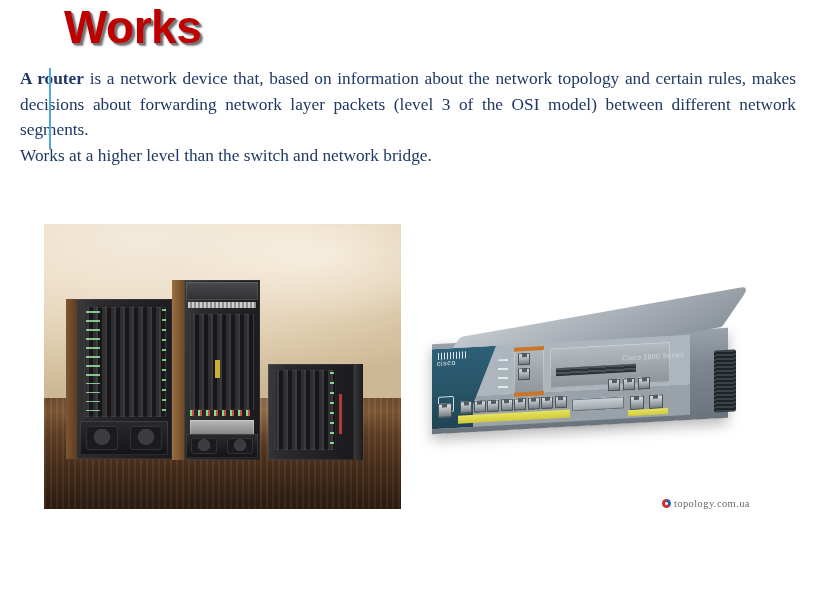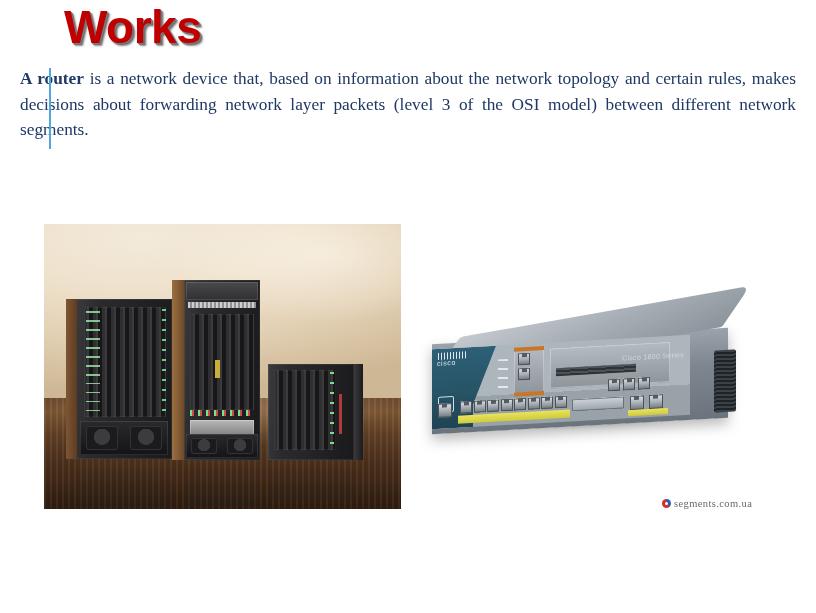--- a/index.html
+++ b/index.html
@@ -338,20 +338,21 @@
 </style>
 </head>
 <body>
 
 <div id="slide">
 
   <div id="slide-title">Works</div>
 
   <div id="body-text">
     <p id="para-1"><span class="bold-lead">A router</span><span> is a network device that, based on information about the network topology and certain rules, makes decisions about forwarding network layer packets (level 3 of the OSI model) between different network segments.</span></p>
+    <p id="para-2">Works at a higher level than the switch and network bridge.</p>
   </div>
 
   <div id="text-caret"></div>
 
   <div id="photo-chassis">
     <div class="wall"></div>
     <div class="table-top"></div>
 
     <div class="chassis" style="left:32px;top:75px;width:96px;height:160px;">
       <div class="side" style="left:-10px;background:linear-gradient(90deg,#7d5733,#5d3c21);"></div>
@@ -436,16 +437,16 @@
         <div class="rj45" style="width:14px;height:14px;"></div>
       </div>
       <div class="yellow-strip" style="left:196px;top:72px;width:40px;height:6px;"></div>
 
       <div class="grille" style="left:140px;top:58px;width:52px;height:12px;background:linear-gradient(180deg,#cfd5da,#9aa2a8);box-shadow:inset 0 0 0 1px #6a7177;"></div>
     </div>
   </div>
 
   <div id="watermark">
     <span class="wm-logo"></span>
-    <span>segments.com.ua</span>
+    <span>topology.com.ua</span>
   </div>
 
 </div>
 
 </body></html>

